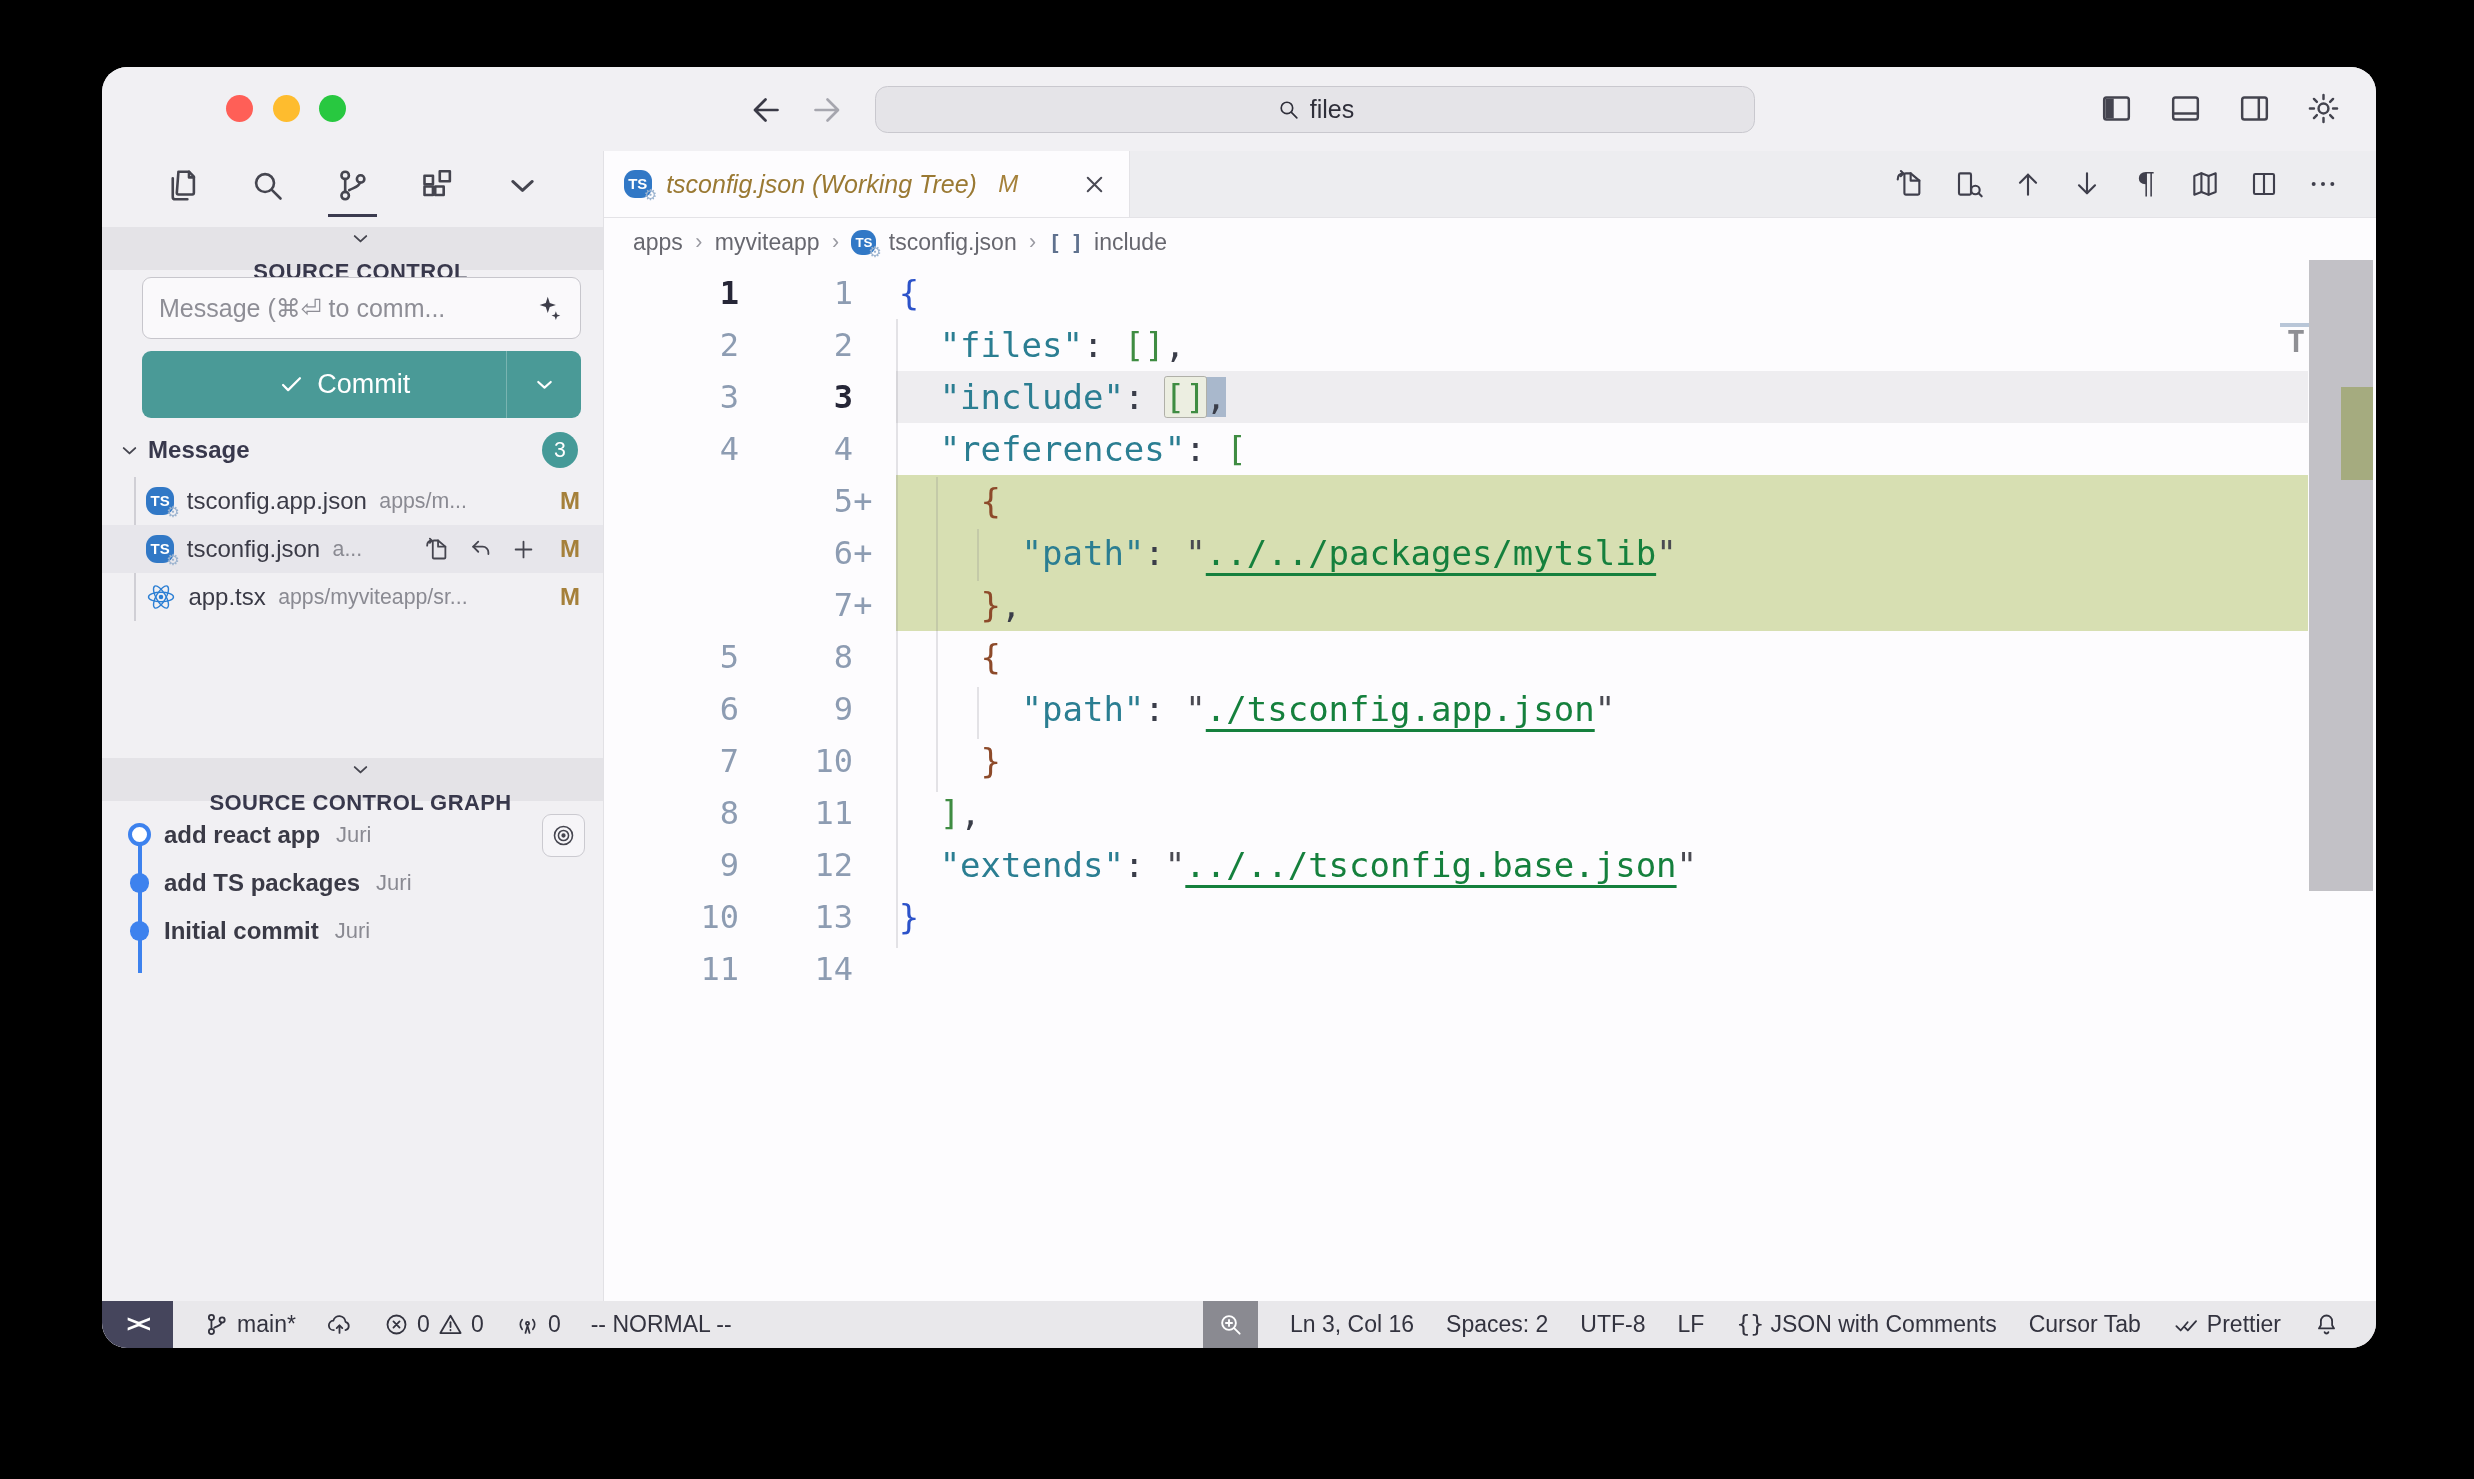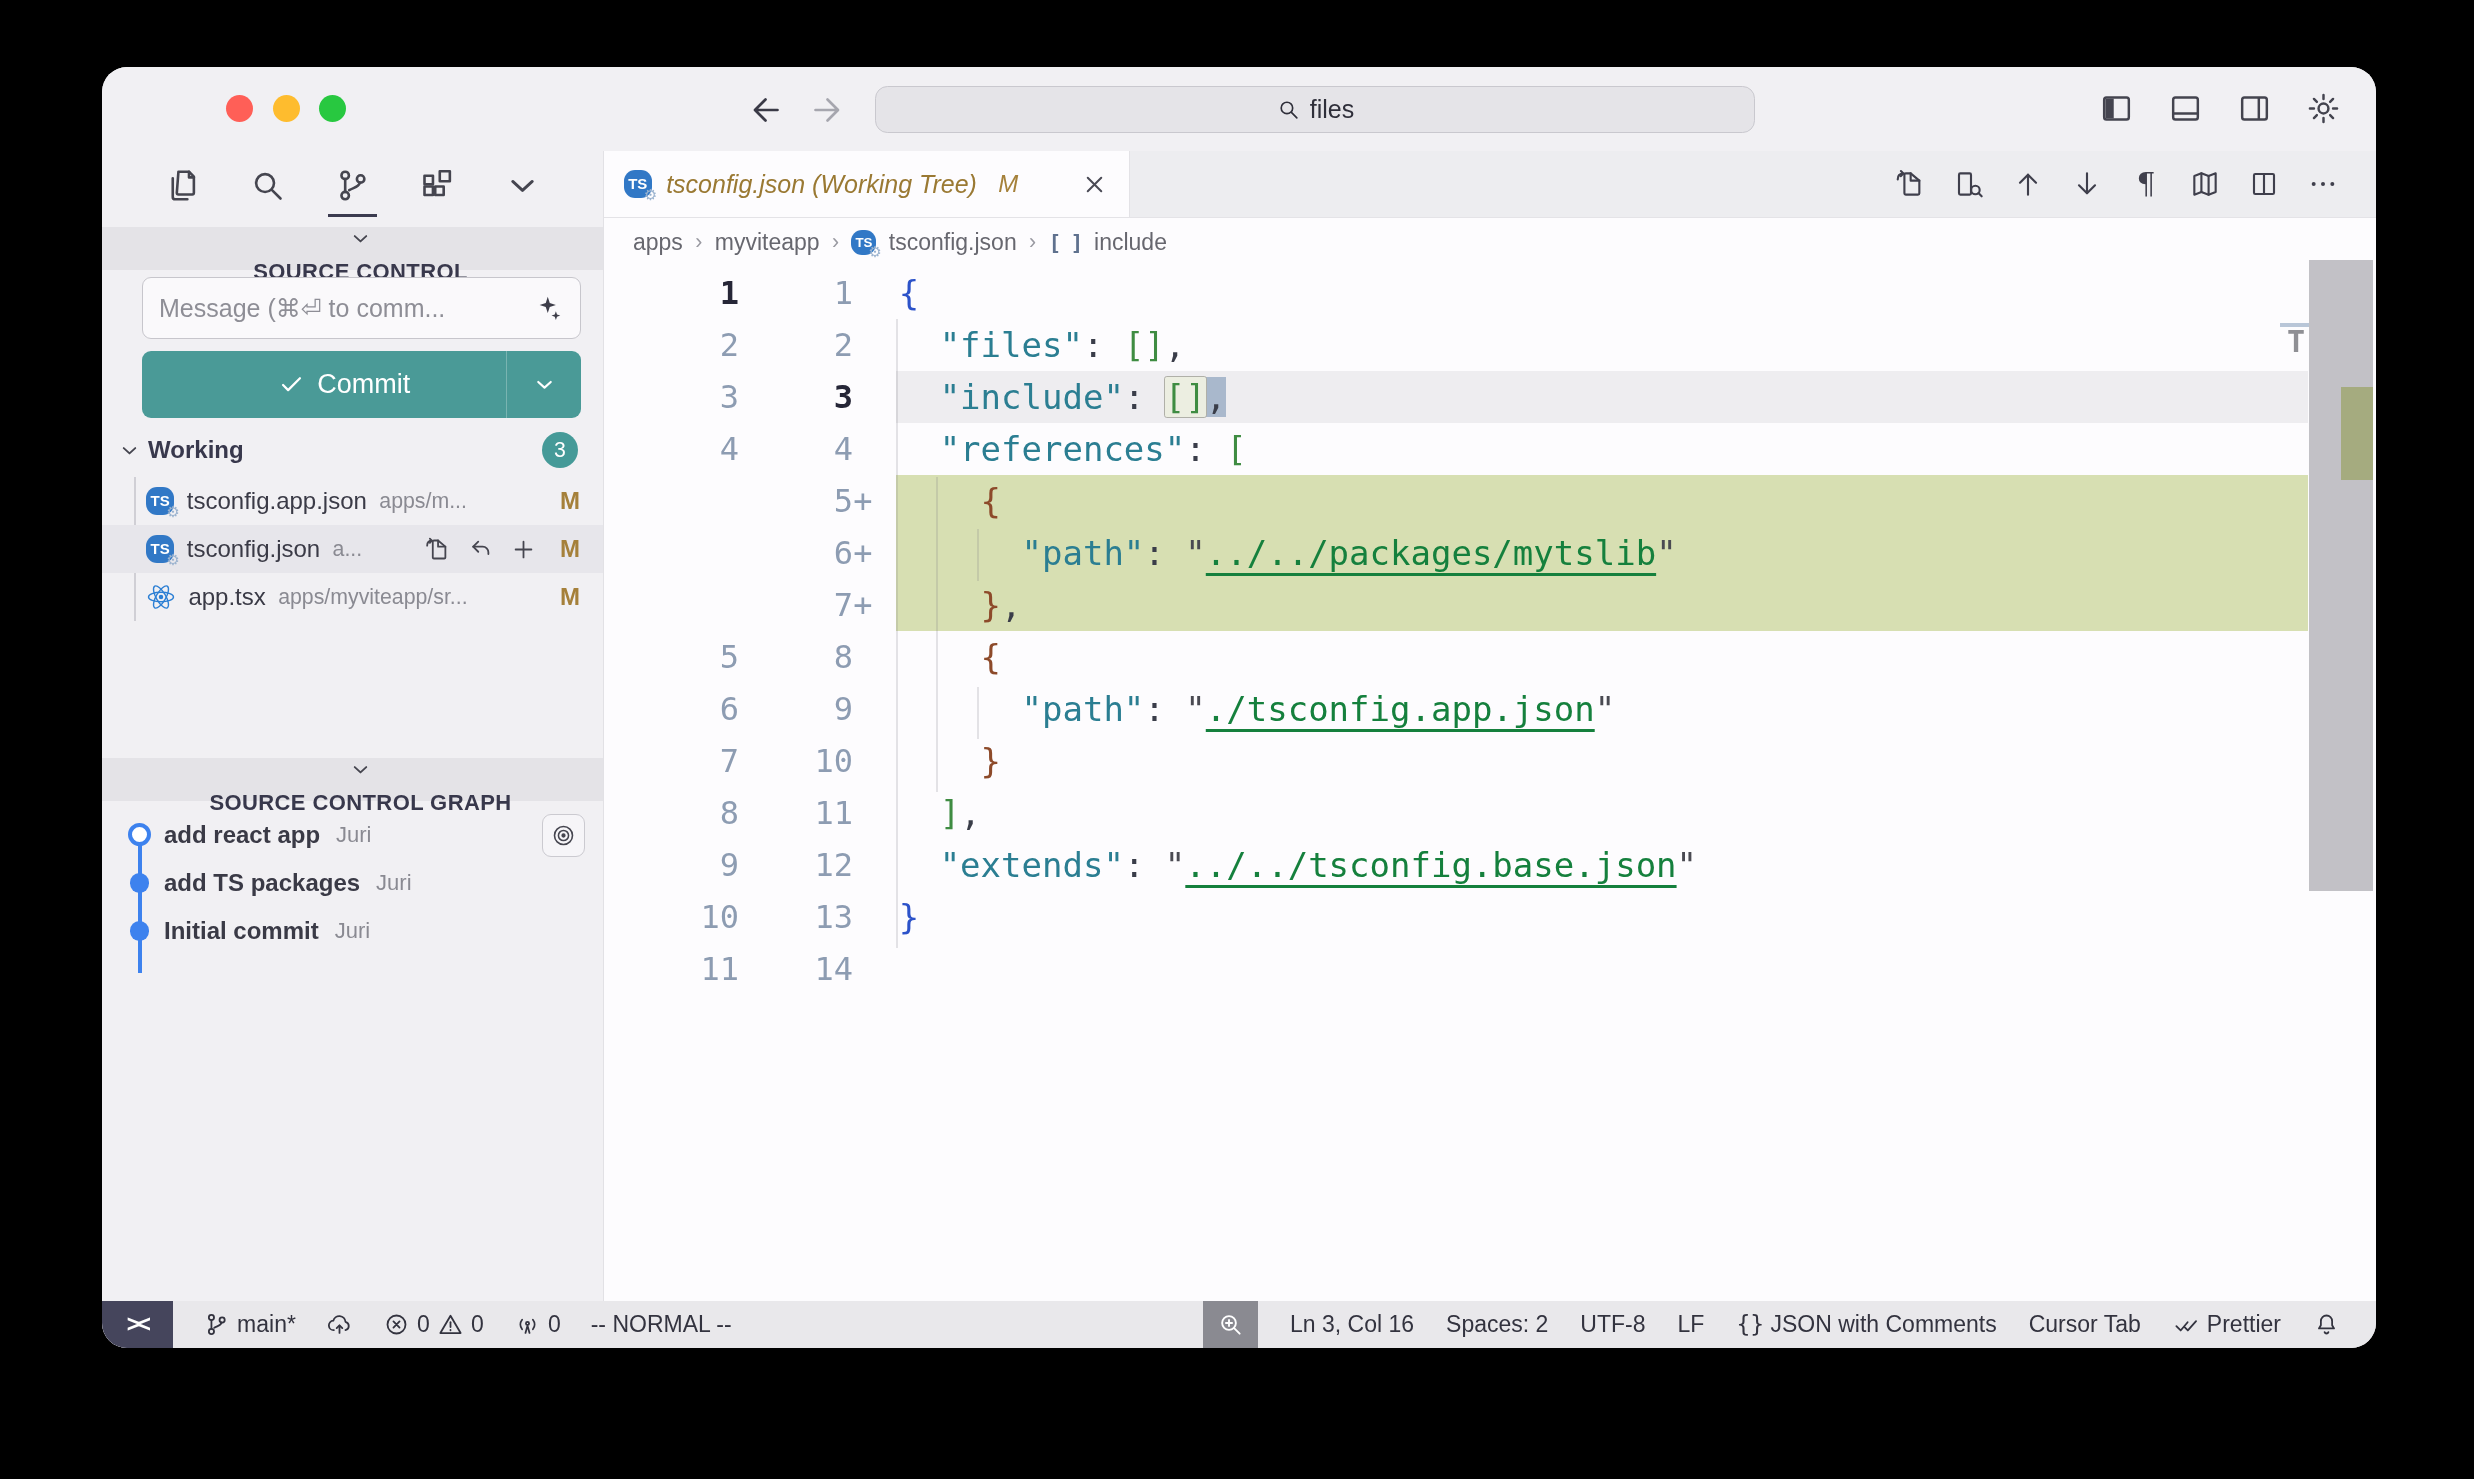--- a/index.html
+++ b/index.html
@@ -255,21 +255,21 @@
         </span>
       </span>
     </div>
 
     <div class="sect-row" style="top:277px">
       <span class="chev">
         <svg viewBox="0 0 24 24" fill="none" stroke="currentColor" stroke-width="2" stroke-linecap="round" stroke-linejoin="round">
             <path d="M6 9.5l6 5.5 6-5.5"></path>
           </svg>
       </span>
-      <span>Working</span>
+      <span>Message</span>
       <span class="badge">3</span>
     </div>
 
     <div class="tree-guide" style="top:326px;height:144px"></div>
     <div class="filelist" style="top:326px" id="file-list">
         <div class="file-row">
           <span class="ts-badge">TS<b class="gear-dot">⚙</b></span>
           <span class="fname">tsconfig.app.json</span>
           <span class="fdesc">apps/m...</span>
           <span class="m auto">M</span>

